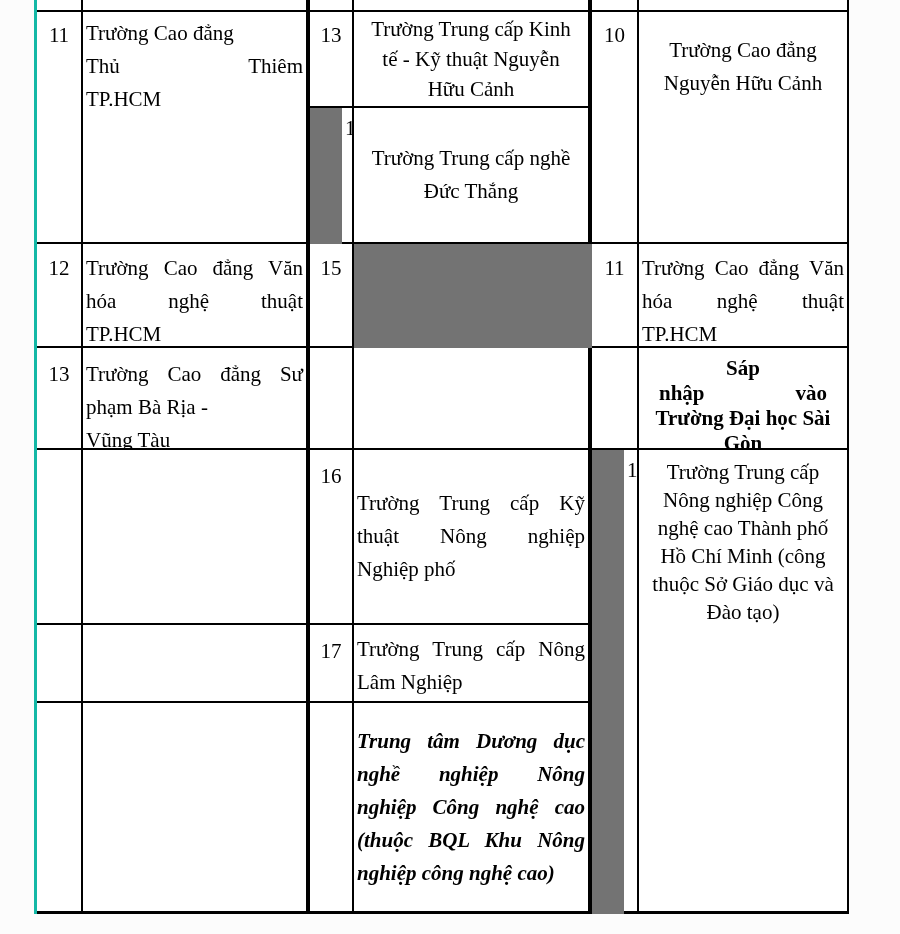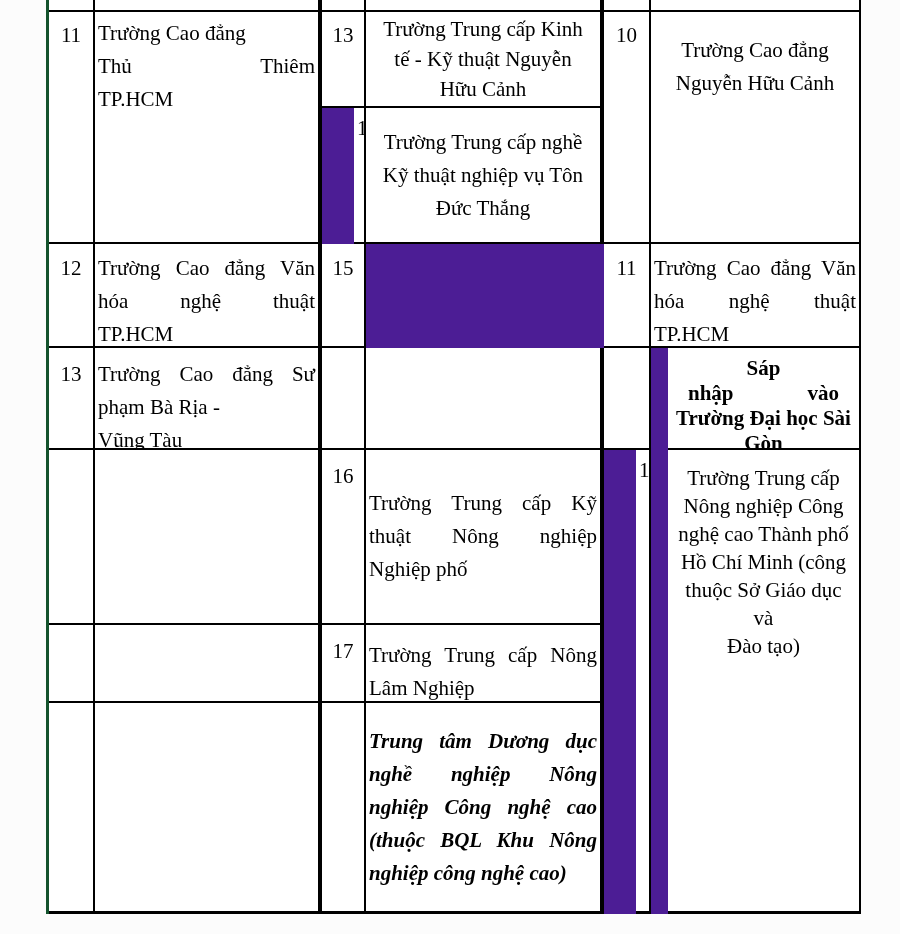--- a/index.html
+++ b/index.html
@@ -6,26 +6,26 @@
   body {
     width: 900px; height: 934px;
     background: #fcfcfc;
     font-family: "Liberation Serif", "DejaVu Serif", serif;
     color: #000;
     position: relative;
     overflow: hidden;
   }
   .tbl {
     position: absolute;
-    left: 46px; top: 0;
+    left: 34px; top: 0;
     display: grid;
     grid-template-columns: 46px 227px 44px 238px 47px 210px;
     grid-template-rows: 12px 96px 136px 104px 102px 175px 78px 211px;
-    border-left: 3px solid #14532d;
-    background: #4c1d95;
+    border-left: 3px solid #14b8a6;
+    background: #737373;
   }
   .cell {
     box-sizing: border-box;
     border-right: 2px solid #000;
     border-bottom: 2px solid #000;
     font-size: 21px;
     line-height: 33px;
     padding: 5px 3px 2px 3px;
     overflow: hidden;
     background: #fff;
@@ -41,23 +41,23 @@
   .ln.indent  { padding: 0 14px; box-sizing: border-box; }
   .bold  { font-weight: bold; }
   .bital { font-weight: bold; font-style: italic; }
   .lh30 { line-height: 30px; }
   .lh25 { line-height: 25px; }
   .lh28 { line-height: 28px; }
   .pt2  { padding-top: 2px; }
   .pt8  { padding-top: 8px; }
   .pt10 { padding-top: 10px; }
   .pt12 { padding-top: 4px; margin-left: 32px; }
-  .pt14 { padding-top: 14px; }
+  .pt14 { padding-top: 8px; }
   .pt22 { padding-top: 22px; }
-  .ph6  { padding-left: 6px; padding-right: 6px; margin-left: 17px; }
+  .ph6  { padding-left: 6px; padding-right: 6px; }
 </style>
 </head>
 <body>
 
 <div class="tbl">
 
   <div class="cell stub" style="grid-row:1;grid-column:1"></div>
   <div class="cell stub br4" style="grid-row:1;grid-column:2"></div>
   <div class="cell stub" style="grid-row:1;grid-column:3"></div>
   <div class="cell stub br4" style="grid-row:1;grid-column:4"></div>
@@ -72,21 +72,20 @@
   </div>
   <div class="cell num" style="grid-row:2;grid-column:3"><span>13</span></div>
   <div class="cell br4 lh30 pt2" style="grid-row:2;grid-column:4">
     <div class="ln center">Trường Trung cấp Kinh</div>
     <div class="ln center">tế - Kỹ thuật Nguyễn</div>
     <div class="ln center">Hữu Cảnh</div>
   </div>
   <div class="cell num pt12" style="grid-row:3;grid-column:3"><span>14</span></div>
   <div class="cell br4 vcen" style="grid-row:3;grid-column:4">
     <div class="ln center">Trường Trung cấp nghề</div>
-    <div class="ln center">Kỹ thuật nghiệp vụ Tôn</div>
     <div class="ln center">Đức Thắng</div>
   </div>
   <div class="cell num" style="grid-row:2/span 2;grid-column:5"><span>10</span></div>
   <div class="cell pt22" style="grid-row:2/span 2;grid-column:6">
     <div class="ln center">Trường Cao đẳng</div>
     <div class="ln center">Nguyễn Hữu Cảnh</div>
   </div>
 
   <div class="cell num pt8" style="grid-row:4;grid-column:1"><span>12</span></div>
   <div class="cell br4 pt8" style="grid-row:4;grid-column:2">

